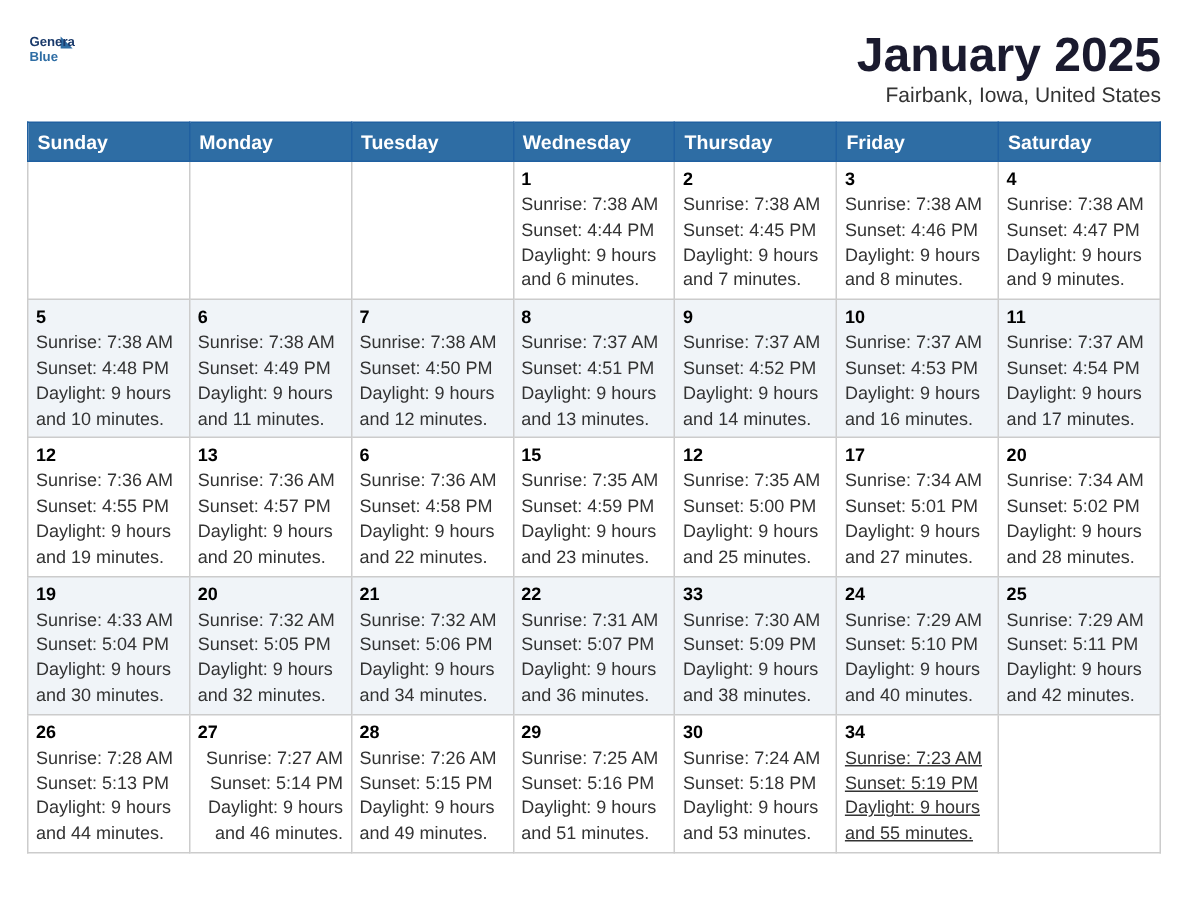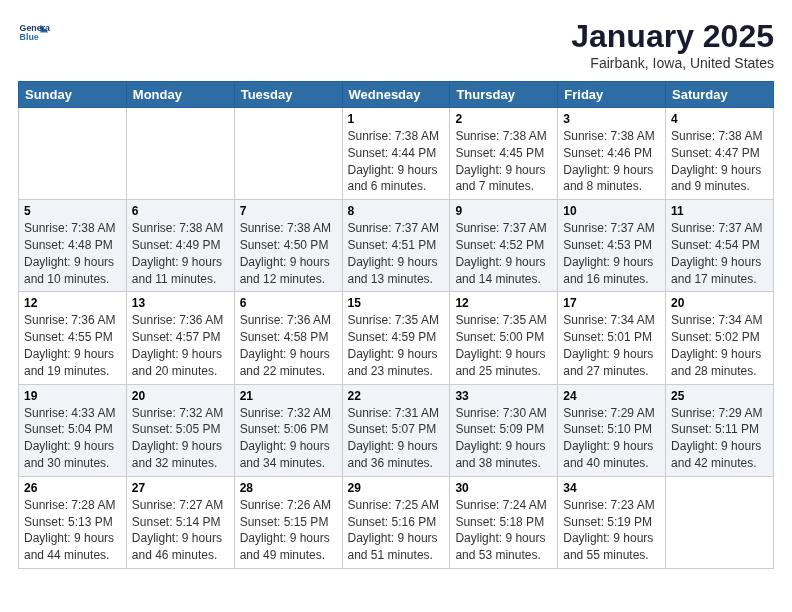--- a/index.html
+++ b/index.html
@@ -280,21 +280,21 @@
         </tr>
         <tr>
           <td>
             <span class="day-num">26</span>
             <div class="day-info" style="white-space: pre-line;">Sunrise: 7:28 AM
 Sunset: 5:13 PM
 Daylight: 9 hours and 44 minutes.</div>
           </td>
           <td>
             <span class="day-num">27</span>
-            <div class="day-info" style="white-space: pre-line;">Sunrise: 7:27 AM
+            <div class="day-info" style="white-space: pre-line; text-align: right;">Sunrise: 7:27 AM
 Sunset: 5:14 PM
 Daylight: 9 hours and 46 minutes.</div>
           </td>
           <td>
             <span class="day-num">28</span>
             <div class="day-info" style="white-space: pre-line;">Sunrise: 7:26 AM
 Sunset: 5:15 PM
 Daylight: 9 hours and 49 minutes.</div>
           </td>
           <td>
@@ -304,21 +304,21 @@
 Daylight: 9 hours and 51 minutes.</div>
           </td>
           <td>
             <span class="day-num">30</span>
             <div class="day-info" style="white-space: pre-line;">Sunrise: 7:24 AM
 Sunset: 5:18 PM
 Daylight: 9 hours and 53 minutes.</div>
           </td>
           <td>
             <span class="day-num">34</span>
-            <div class="day-info" style="white-space: pre-line;">Sunrise: 7:23 AM
+            <div class="day-info" style="white-space: pre-line; text-decoration: underline;">Sunrise: 7:23 AM
 Sunset: 5:19 PM
 Daylight: 9 hours and 55 minutes.</div>
           </td>
           <td class="empty-cell"></td>
         </tr>
       </tbody>
   </table>
 </div>
 
 </body></html>

